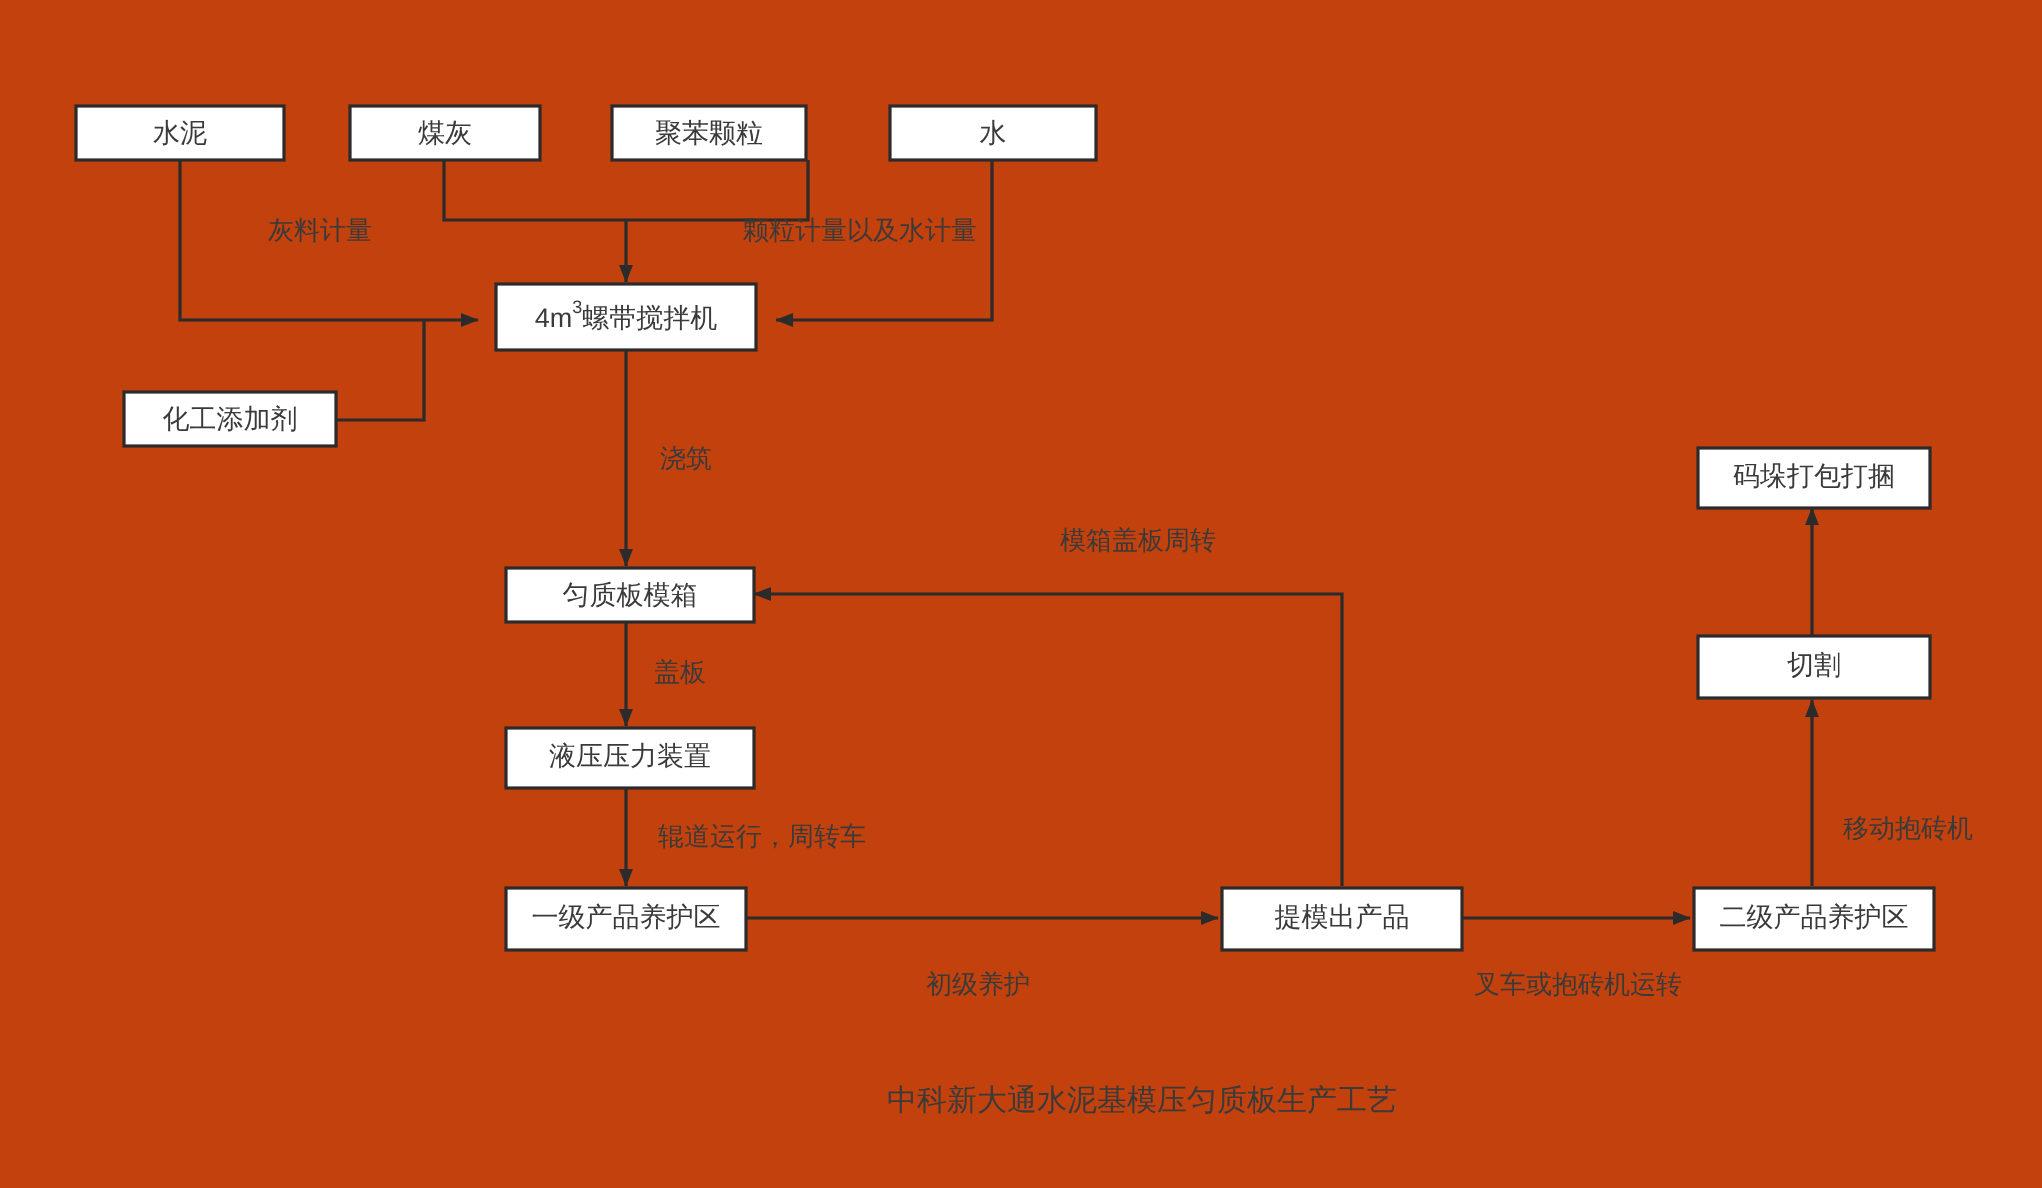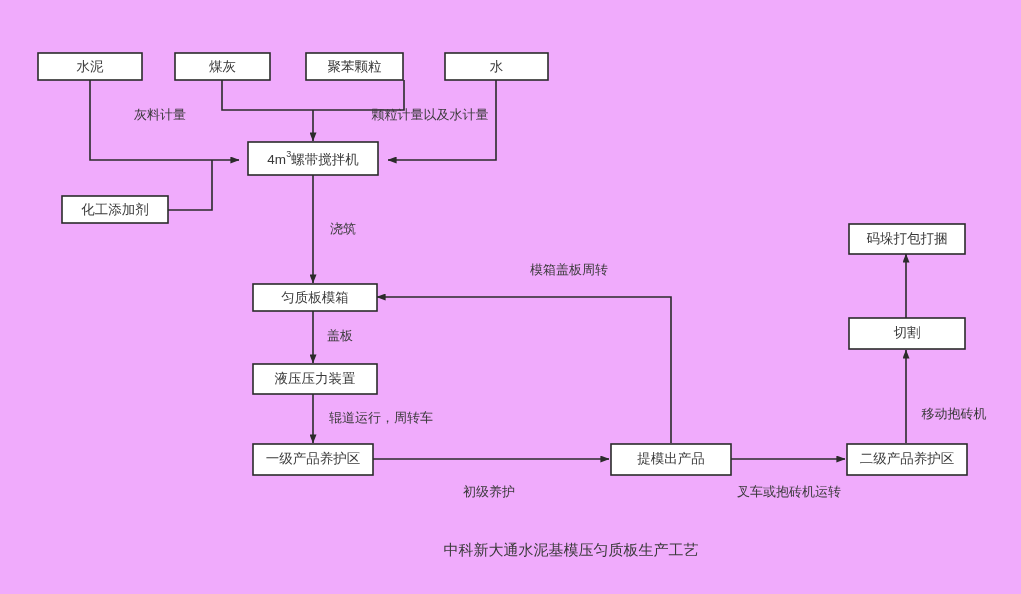--- a/index.html
+++ b/index.html
@@ -10,21 +10,21 @@
   body {
     width: 1021px;
     height: 594px;
     font-family: "Liberation Sans", "DejaVu Sans", sans-serif;
     overflow: hidden;
   }
   #diagram-root {
     position: relative;
     width: 1021px;
     height: 594px;
-    background: #f0abfc;
+    background: #c2410c;
   }
   svg#flow-svg {
     position: absolute;
     left: 0;
     top: 0;
     width: 1021px;
     height: 594px;
     display: block;
   }
   .node-rect {

